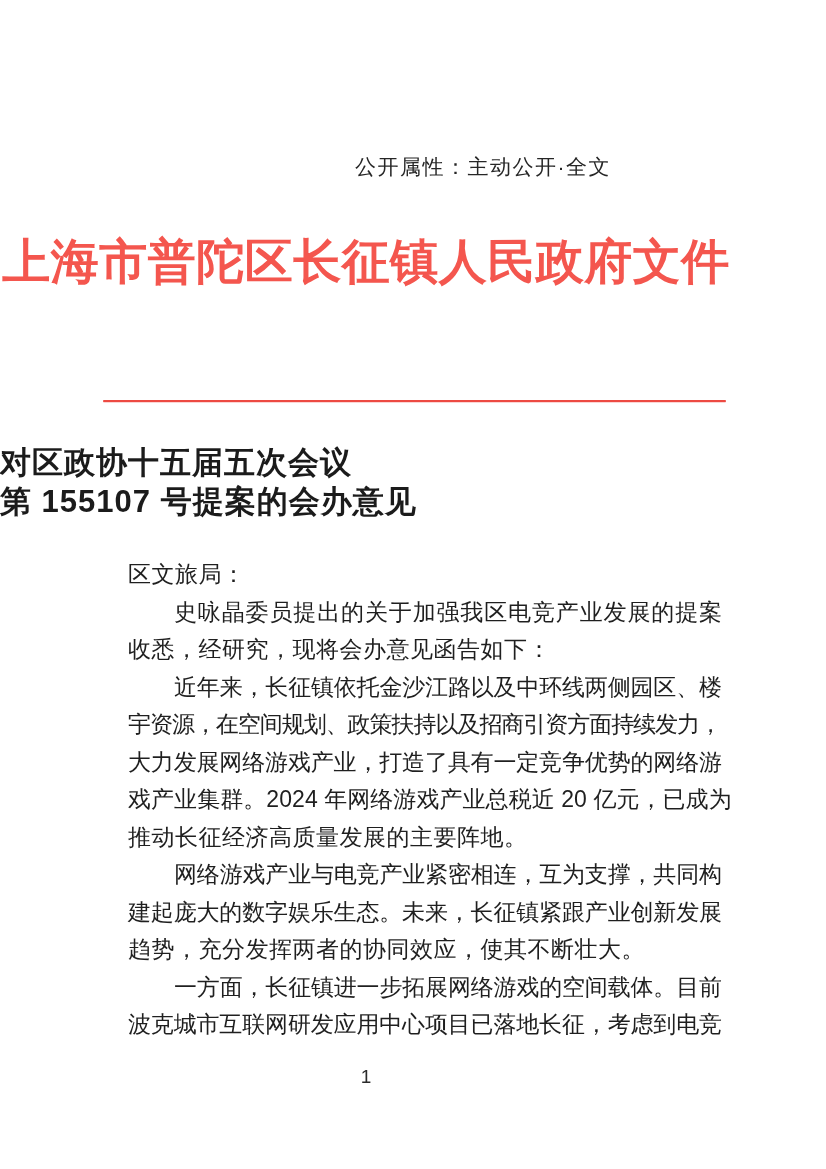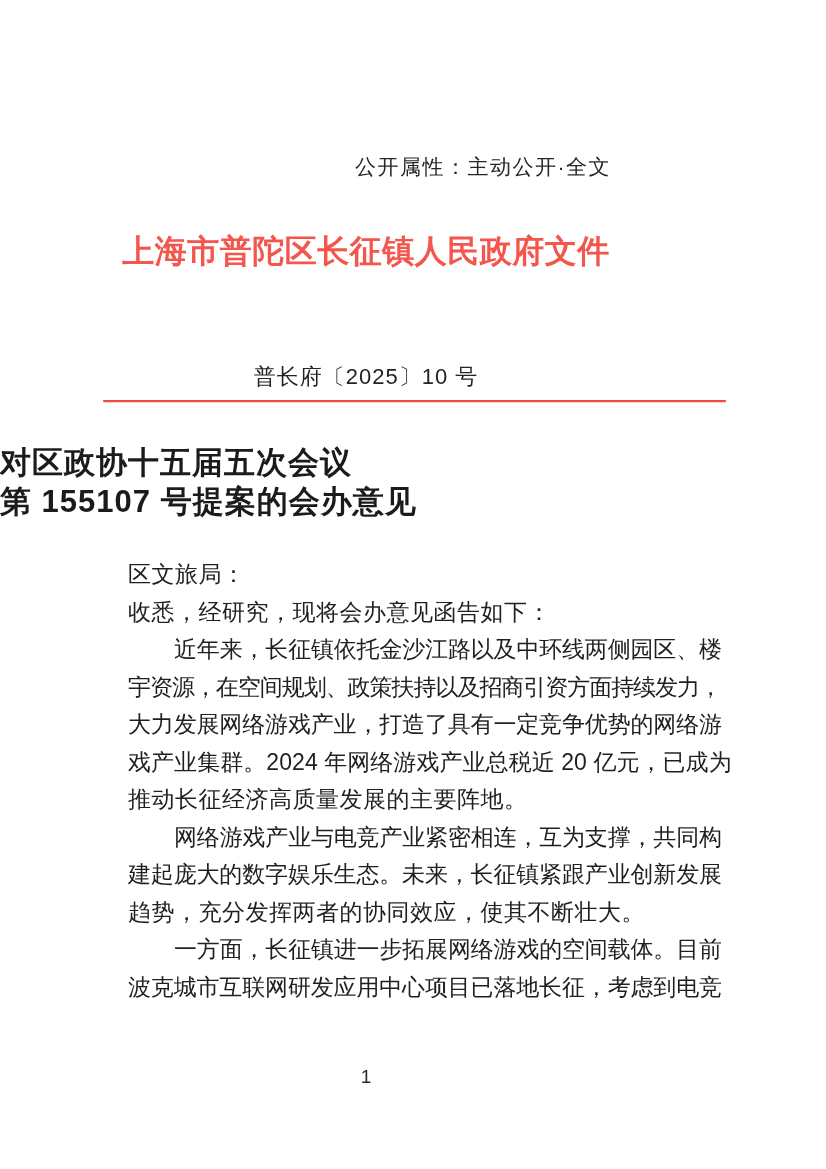--- a/index.html
+++ b/index.html
@@ -21,21 +21,21 @@
     color: #262626;
     white-space: nowrap;
   }
   .org-title {
     position: absolute;
     top: 230px;
     left: 0;
     width: 100%;
     margin: 0;
     text-align: center;
-    font-size: 32px;
+    font-size: 48px;
     font-weight: bold;
     letter-spacing: 0.5px;
     color: var(--red-title, #f4564e);
     white-space: nowrap;
   }
   .doc-number {
     position: absolute;
     top: 362px;
     left: 0;
     width: 100%;
@@ -95,31 +95,31 @@
 </style>
 </head>
 <body>
 
 <div class="page">
 
   <div class="disclosure">公开属性：主动公开·全文</div>
 
   <h1 class="org-title">上海市普陀区长征镇人民政府文件</h1>
 
-  <div class="doc-number">普长府〔2025〕10 号</div>
 
   <div class="red-divider"></div>
 
   <div class="doc-title">
     <div>对区政协十五届五次会议</div>
     <div>第 155107 号提案的会办意见</div>
   </div>
 
   <div class="doc-body">
     <div class="bline"><span>区文旅局：</span></div>
+    <div class="bline indent fit" style="letter-spacing: 0px;"><span style="letter-spacing: 0.863636px;">史咏晶委员提出的关于加强我区电竞产业发展的提案</span></div>
     <div class="bline"><span>收悉，经研究，现将会办意见函告如下：</span></div>
     <div class="bline indent fit" style="letter-spacing: 0px;"><span style="letter-spacing: -0.173913px;">近年来，长征镇依托金沙江路以及中环线两侧园区、楼</span></div>
     <div class="bline fit" style="letter-spacing: 0px;"><span style="letter-spacing: -1.03846px;">宇资源，在空间规划、政策扶持以及招商引资方面持续发力，</span></div>
     <div class="bline fit" style="letter-spacing: 0px;"><span style="letter-spacing: -0.16px;">大力发展网络游戏产业，打造了具有一定竞争优势的网络游</span></div>
     <div class="bline fit" style="letter-spacing: 0px;"><span style="letter-spacing: 0.0583333px;">戏产业集群。2024 年网络游戏产业总税近 20 亿元，已成为</span></div>
     <div class="bline"><span>推动长征经济高质量发展的主要阵地。</span></div>
     <div class="bline indent fit" style="letter-spacing: 0px;"><span style="letter-spacing: -0.173913px;">网络游戏产业与电竞产业紧密相连，互为支撑，共同构</span></div>
     <div class="bline fit" style="letter-spacing: 0px;"><span style="letter-spacing: -0.16px;">建起庞大的数字娱乐生态。未来，长征镇紧跟产业创新发展</span></div>
     <div class="bline"><span>趋势，充分发挥两者的协同效应，使其不断壮大。</span></div>
     <div class="bline indent fit" style="letter-spacing: 0px;"><span style="letter-spacing: -0.173913px;">一方面，长征镇进一步拓展网络游戏的空间载体。目前</span></div>

